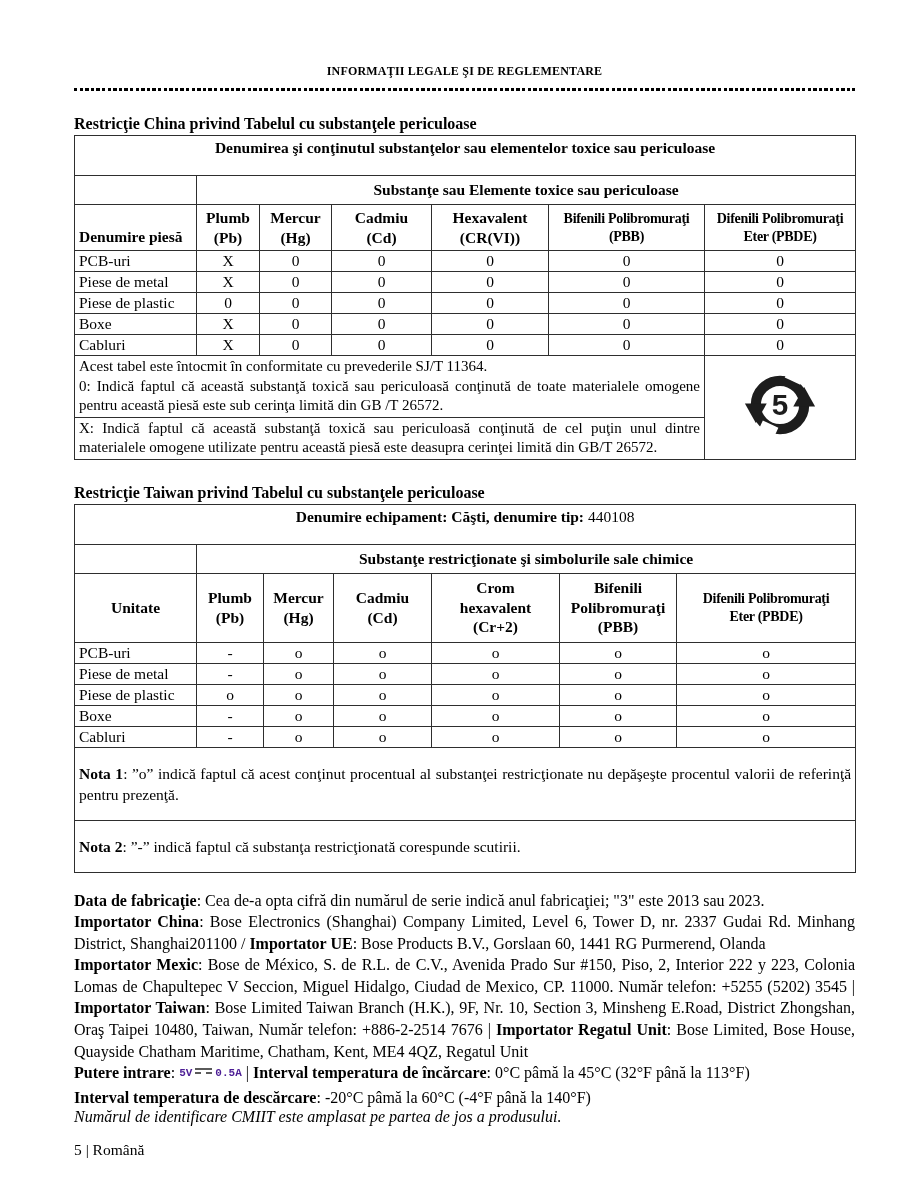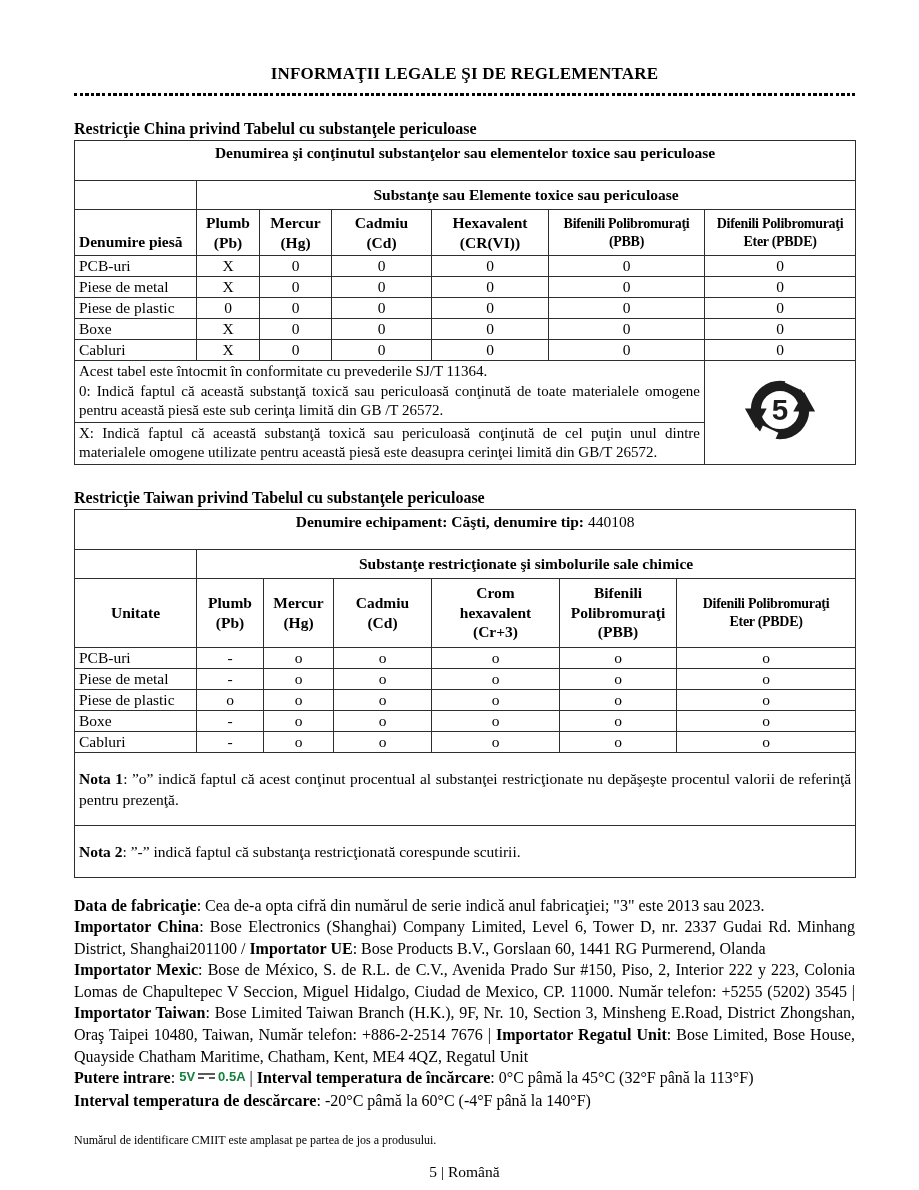--- a/index.html
+++ b/index.html
@@ -4,21 +4,21 @@
 <style>
   html,body { margin:0; padding:0; background:#e8e8e8; }
   .page {
     position:relative; width:919px; height:1190px; margin:0 auto;
     background:#ffffff; color:#000;
     font-family:"Liberation Serif","DejaVu Serif",serif;
     overflow:hidden;
   }
   .content { position:absolute; left:74px; top:0; width:781px; }
 
-  .doc-title { padding-top:64px; text-align:center; font-weight:bold; font-size:17px; letter-spacing:.2px; }
+  .doc-title { padding-top:64px; text-align:center; font-weight:bold; font-size:12px; letter-spacing:.2px; }
   .dashes { margin-top:9px; height:3px;
     background:repeating-linear-gradient(90deg,#000 0 3.5px,transparent 3.5px 5.6px); }
 
   .section-heading { margin-top:24px; margin-bottom:2px; font-weight:bold; font-size:16px; }
 
   table { border-collapse:collapse; width:781px; table-layout:fixed; }
   td { border:1px solid #2e2e2e; padding:0 4px; font-size:15.5px; line-height:1.28; vertical-align:middle; }
   .b { font-weight:bold; }
   .c { text-align:center; }
   .top { vertical-align:top; padding-top:2px; }
@@ -34,28 +34,28 @@
 
   .note-cell { font-size:15px; line-height:19.5px; padding:1px 4px; }
   .just { text-align:justify; }
   .icon-cell { text-align:center; vertical-align:middle; }
 
   .nota-cell { font-size:15.5px; line-height:21px; padding:15px 4px; }
 
   .bodytext { margin-top:17px; font-size:16px; line-height:21.6px; text-align:justify; }
   .bodytext p { margin:0; }
 
-  .power { font-family:Liberation Sans, sans-serif; font-weight:bold;
-           color:#15803d; font-size:13px; position:relative; top:-2px; white-space:nowrap; }
+  .power { font-family:Liberation Mono, monospace; font-weight:bold;
+           color:#4c1d95; font-size:11px; position:relative; top:-2px; white-space:nowrap; }
   .dc-icon { display:inline-block; width:17px; vertical-align:middle; margin:0 3px; position:relative; top:-2px; }
   .dc-top { display:block; border-top:2.5px solid #5a5a5a; margin-bottom:2px; }
   .dc-dash { display:block; height:0; border-top:2.5px dashed #5a5a5a; }
 
-  .cmiit { margin-top:22px; font-size:12px; }
-  .page-footer { margin-top:15px; text-align:center; font-size:15.5px; }
+  .cmiit { font-size:16px;font-style:italic; }
+  .page-footer { margin-top:15px; text-align:left; font-size:15.5px; }
 </style>
 </head>
 <body>
 
 <div class="page">
   <div class="content">
 
     <div class="doc-title">INFORMAŢII LEGALE ŞI DE REGLEMENTARE</div>
     <div class="dashes"></div>
 
@@ -186,21 +186,21 @@
       <tr class="hdr-row-tw">
         <td class="b c">Unitate</td>
         <td class="b c pre">Plumb
 (Pb)</td>
         <td class="b c pre">Mercur
 (Hg)</td>
         <td class="b c pre">Cadmiu
 (Cd)</td>
         <td class="b c pre">Crom
 hexavalent
-(Cr+3)</td>
+(Cr+2)</td>
         <td class="b c pre">Bifenili
 Polibromuraţi
 (PBB)</td>
         <td class="b c pre hdr-sm">Difenili Polibromuraţi
 Eter (PBDE)</td>
       </tr>
       <tr class="dat-row">
         <td>PCB-uri</td>
         <td class="c">-</td>
         <td class="c">o</td>

